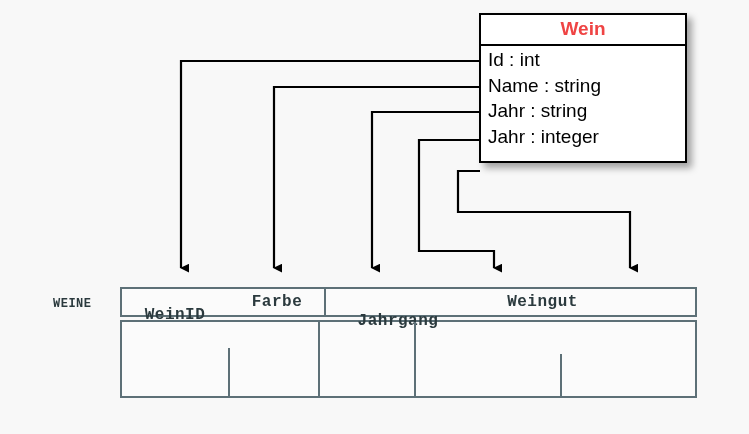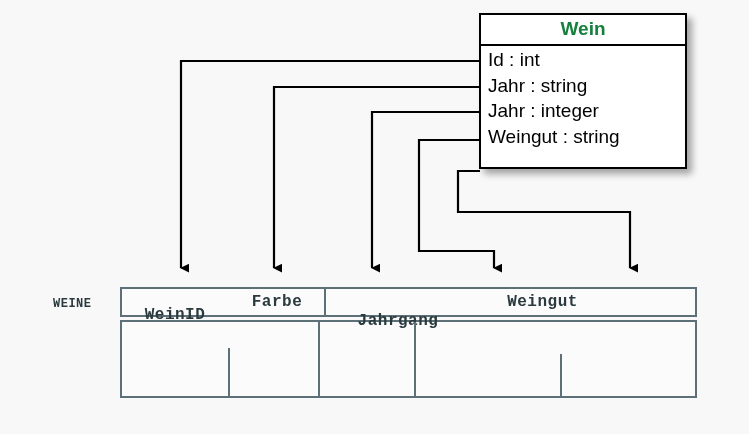--- a/index.html
+++ b/index.html
@@ -39,26 +39,26 @@
     background: #ffffff;
     border: 2px solid #000000;
     box-sizing: border-box;
     box-shadow: 5px 5px 7px rgba(0,0,0,0.35);
   }
   .uml-class-name {
     text-align: center;
     font-weight: bold;
     font-size: 19px;
     line-height: 26px;
-    color: #15803d;
+    color: #ef4444;
     border-bottom: 2px solid #000000;
     padding: 1px 0 2px 0;
   }
   .uml-attributes {
-    padding: 1px 0 18px 0;
+    padding: 1px 0 12px 0;
   }
   .uml-attribute {
     font-size: 19px;
     line-height: 25.5px;
     color: #000000;
     padding-left: 7px;
     white-space: nowrap;
   }
 
   
@@ -127,23 +127,23 @@
       <path d="M 480 112 L 372 112 L 372 268" marker-end="url(#arrowhead)"></path>
       <path d="M 480 140 L 419 140 L 419 251 L 494 251 L 494 268" marker-end="url(#arrowhead)"></path>
       <path d="M 480 171 L 458 171 L 458 212 L 630 212 L 630 268" marker-end="url(#arrowhead)"></path>
     </g>
   </svg>
 
   <div class="uml-class">
     <div class="uml-class-name">Wein</div>
     <div class="uml-attributes">
       <div class="uml-attribute">Id : int</div>
+      <div class="uml-attribute">Name : string</div>
       <div class="uml-attribute">Jahr : string</div>
       <div class="uml-attribute">Jahr : integer</div>
-      <div class="uml-attribute">Weingut : string</div>
     </div>
   </div>
 
   <div class="table-label">WEINE</div>
 
   <div class="rel-table">
     <div class="rel-header-row">
       <div class="rel-cell c0">WeinID</div>
       <div class="rel-cell c2">Farbe</div>
       <div class="rel-cell c3">Jahrgang</div>

